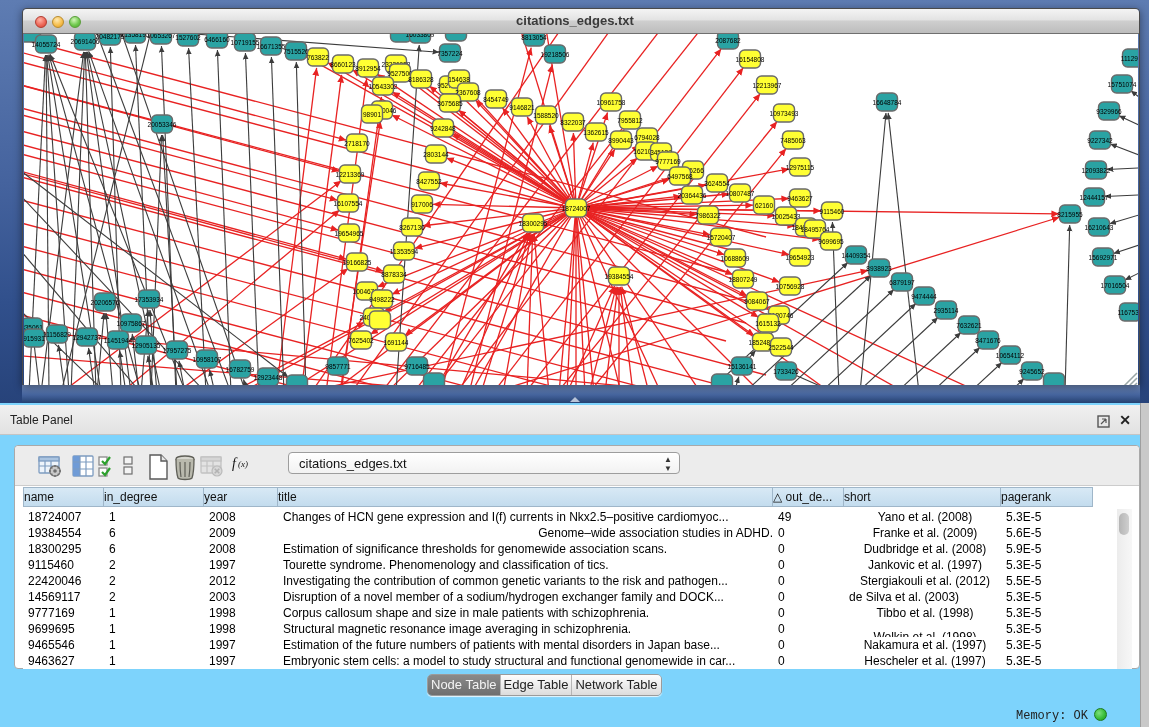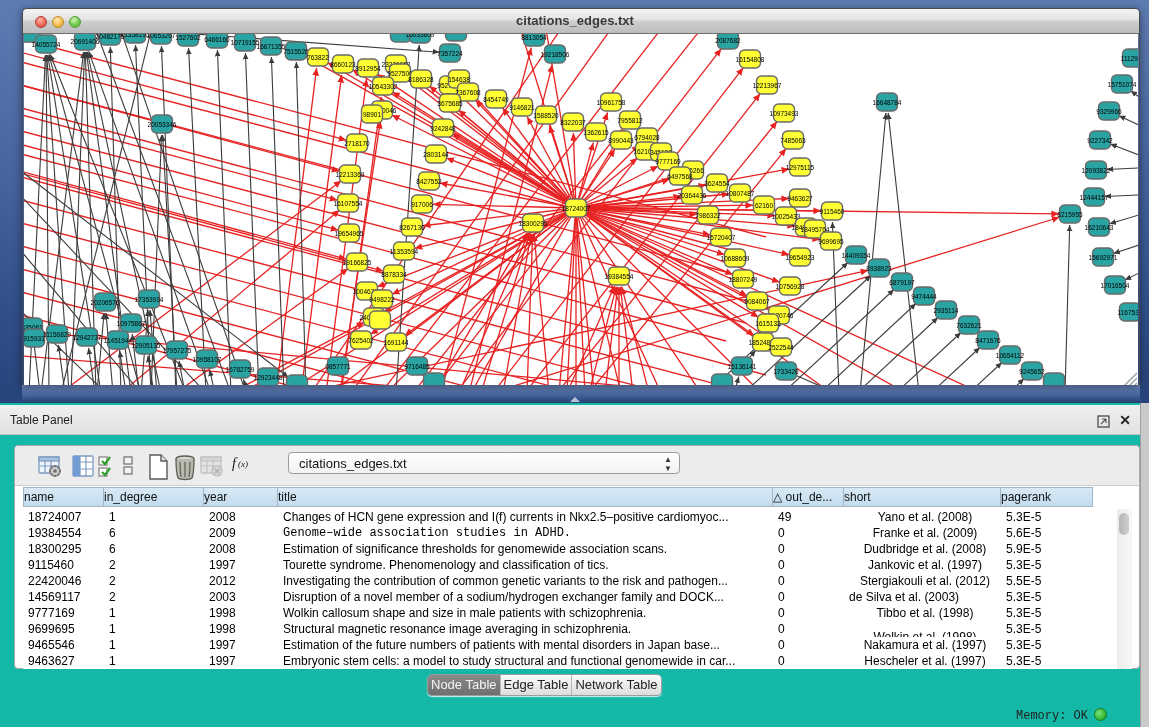--- a/index.html
+++ b/index.html
@@ -20,21 +20,21 @@
   .tl-red { left:12px; background:radial-gradient(circle at 4px 3px,#ffb3a6,#ee6a5a 55%,#d4402e); border:1px solid #b33b30;}
   .tl-yel { left:29px; background:radial-gradient(circle at 4px 3px,#ffe9b0,#f6bf4f 55%,#e09b22); border:1px solid #b88b2e;}
   .tl-grn { left:46px; background:radial-gradient(circle at 4px 3px,#d2f5b8,#71ca4f 55%,#4aa62b); border:1px solid #5a9e3a;}
   .wtitle { position:absolute; left:-12px; right:0; top:4px; text-align:center;
     font-size:13px; font-weight:700; color:#3a3a3a; }
   .canvas { position:absolute; left:1px; top:25px; width:1114px; height:351px;
     background:#ffffff; overflow:hidden; }
   .canvas svg { display:block; }
   
   .tablepanel { position:absolute; left:0; top:403px; width:1149px; height:324px;
-    background:#14b8a6; }
+    background:#7dd3fc; }
   .tp-rightstrip { position:absolute; right:0; top:0; width:9px; height:324px;
     background:#c9c9c9; border-left:1px solid #9f9f9f; }
   .tp-header { position:absolute; left:0; top:2px; width:1140px; height:30px;
     background:linear-gradient(180deg,#f0f0f0,#e2e2e2); border-bottom:1px solid #c4c4c4; }
   .tp-title { position:absolute; left:10px; top:8px; font-size:12px; color:#222; }
   .tp-float { position:absolute; right:30px; top:9px; width:13px; height:13px; }
   .tp-close { position:absolute; right:9px; top:7px; font-size:14px; font-weight:700; color:#222; }
   .card { position:absolute; left:14px; top:42px; width:1126px; height:224px;
     background:#fff; border:1px solid #a9a9a9; border-radius:4px; }
   .toolbar { position:absolute; left:0; top:0; width:100%; height:40px;
@@ -650,21 +650,21 @@
           <div class="td" style="width: 74px; text-align: left;">2008</div>
           <div class="td" style="width: 495px; text-align: left;">Changes of HCN gene expression and I(f) currents in Nkx2.5–positive cardiomyoc...</div>
           <div class="td" style="width: 71px; text-align: left;">49</div>
           <div class="td" style="width: 157px; text-align: center;">Yano et al. (2008)</div>
           <div class="td" style="width: 92px; text-align: left;">5.3E-5</div>
         </div>
         <div class="tr">
           <div class="td" style="width: 81px; text-align: left;">19384554</div>
           <div class="td" style="width: 100px; text-align: left;">6</div>
           <div class="td" style="width: 74px; text-align: left;">2009</div>
-          <div class="td" style="width: 495px; text-align: left; font-family: Liberation Mono, monospace;">Genome–wide association studies in ADHD.</div>
+          <div class="td" style="width: 495px; text-align: right;">Genome–wide association studies in ADHD.</div>
           <div class="td" style="width: 71px; text-align: left;">0</div>
           <div class="td" style="width: 157px; text-align: center;">Franke et al. (2009)</div>
           <div class="td" style="width: 92px; text-align: left;">5.6E-5</div>
         </div>
         <div class="tr">
           <div class="td" style="width: 81px; text-align: left;">18300295</div>
           <div class="td" style="width: 100px; text-align: left;">6</div>
           <div class="td" style="width: 74px; text-align: left;">2008</div>
           <div class="td" style="width: 495px; text-align: left;">Estimation of significance thresholds for genomewide association scans.</div>
           <div class="td" style="width: 71px; text-align: left;">0</div>
@@ -695,21 +695,21 @@
           <div class="td" style="width: 74px; text-align: left;">2003</div>
           <div class="td" style="width: 495px; text-align: left;">Disruption of a novel member of a sodium/hydrogen exchanger family and DOCK...</div>
           <div class="td" style="width: 71px; text-align: left;">0</div>
           <div class="td" style="width: 157px; text-align: left;">de Silva et al. (2003)</div>
           <div class="td" style="width: 92px; text-align: left;">5.3E-5</div>
         </div>
         <div class="tr">
           <div class="td" style="width: 81px; text-align: left;">9777169</div>
           <div class="td" style="width: 100px; text-align: left;">1</div>
           <div class="td" style="width: 74px; text-align: left;">1998</div>
-          <div class="td" style="width: 495px; text-align: left;">Wolkin callosum shape and size in male patients with schizophrenia.</div>
+          <div class="td" style="width: 495px; text-align: left;">Corpus callosum shape and size in male patients with schizophrenia.</div>
           <div class="td" style="width: 71px; text-align: left;">0</div>
           <div class="td" style="width: 157px; text-align: center;">Tibbo et al. (1998)</div>
           <div class="td" style="width: 92px; text-align: left;">5.3E-5</div>
         </div>
         <div class="tr">
           <div class="td" style="width: 81px; text-align: left;">9699695</div>
           <div class="td" style="width: 100px; text-align: left;">1</div>
           <div class="td" style="width: 74px; text-align: left;">1998</div>
           <div class="td" style="width: 495px; text-align: left;">Structural magnetic resonance image averaging in schizophrenia.</div>
           <div class="td" style="width: 71px; text-align: left;">0</div>

